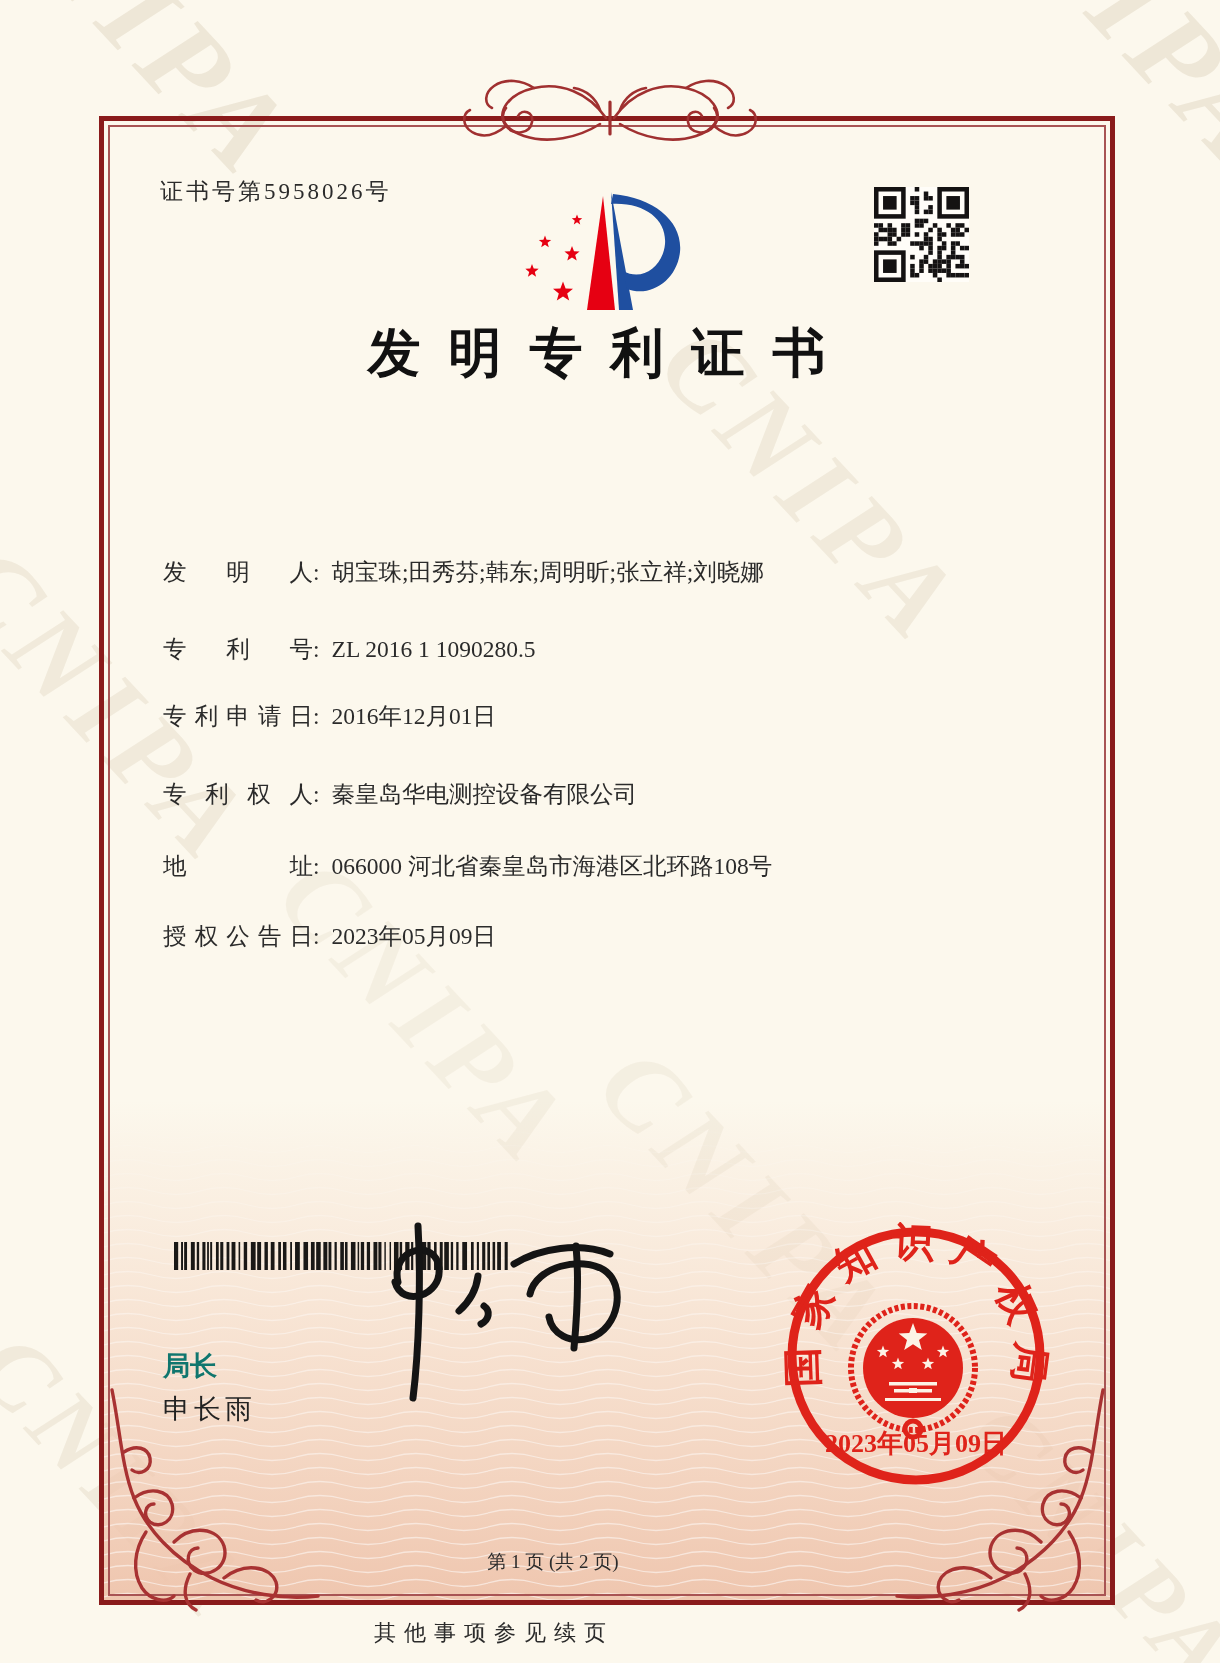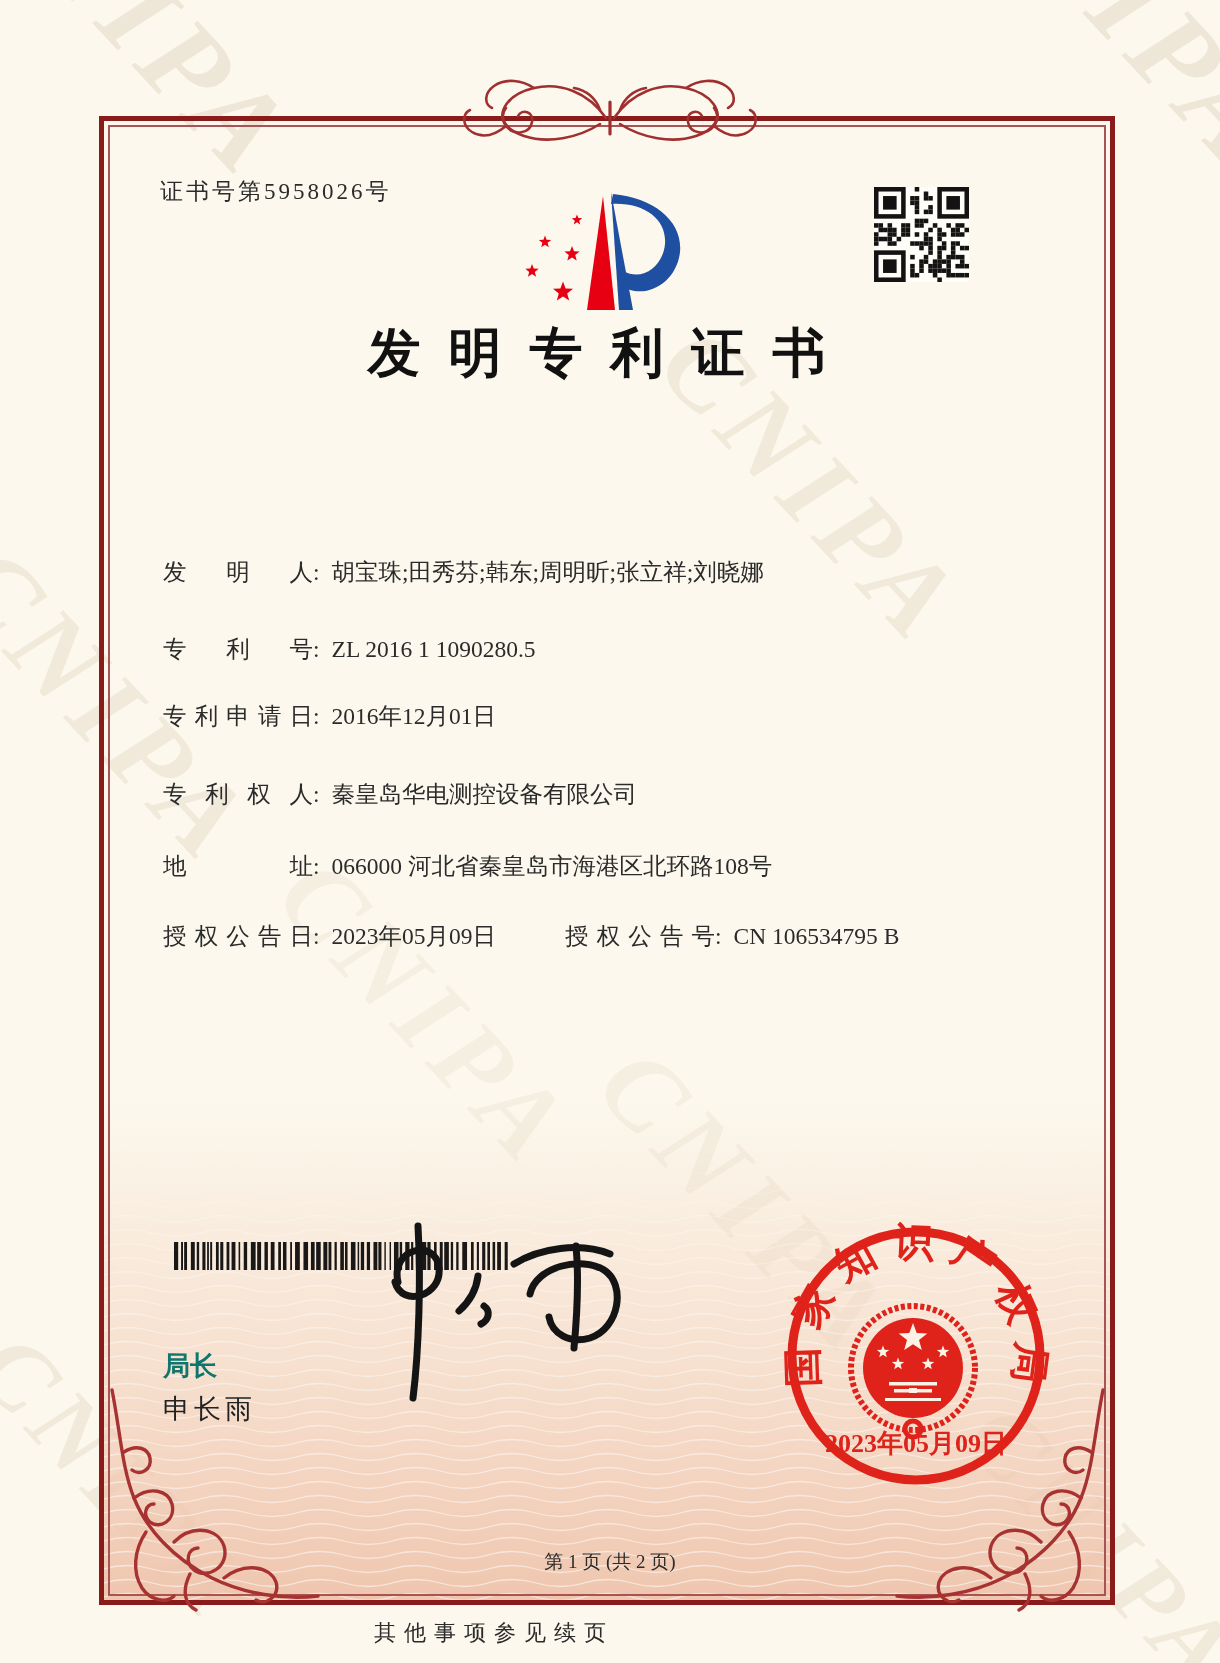--- a/index.html
+++ b/index.html
@@ -34,21 +34,21 @@
              text-align:justify;z-index:3;}
   .body-text p{margin:0;text-indent:2em;}
   .body-text p + p{margin-top:4px;}
   .barcode{position:absolute;left:174px;top:1242px;width:336px;height:28px;z-index:3;}
   .signature{position:absolute;left:318px;top:1218px;width:345px;height:205px;z-index:3;}
   .signer-title{position:absolute;left:163px;top:1348px;font-family:"Liberation Sans","DejaVu Sans",sans-serif;
                 font-weight:600;font-size:27px;z-index:3;color:#0f766e;}
   .signer-name{position:absolute;left:163px;top:1391px;font-family:"Liberation Sans","DejaVu Sans",sans-serif;
                font-weight:400;font-size:27px;z-index:3;letter-spacing:4px;color:#222;}
   .seal{position:absolute;left:782px;top:1222px;width:268px;height:268px;z-index:4;}
-  .page-num{position:absolute;left:0;top:1549px;width:1220px;text-align:center;font-size:19px;z-index:3;}
+  .page-num{position:absolute;left:0;top:1549px;width:1106px;text-align:center;font-size:19px;z-index:3;}
   .continuation{position:absolute;left:0;top:1618px;width:988px;text-align:center;font-size:22px;
                 letter-spacing:8px;z-index:3;}
 </style>
 </head>
 <body>
 
 <div class="page">
 
   <div class="wm" style="left:-70px;top:-60px;font-size:120px;opacity:.20">CNIPA</div>
   <div class="wm" style="left:920px;top:-70px;font-size:120px;opacity:.20">CNIPA</div>
@@ -279,23 +279,20 @@
     <span class="flabel">专利申请日</span><span class="colon">:</span><span>2016年12月01日</span>
   </div>
   <div class="field" style="top:778px">
     <span class="flabel">专利权人</span><span class="colon">:</span><span>秦皇岛华电测控设备有限公司</span>
   </div>
   <div class="field" style="top:850px">
     <span class="flabel">地址</span><span class="colon">:</span><span>066000 河北省秦皇岛市海港区北环路108号</span>
   </div>
   <div class="field" style="top:920px">
     <span class="flabel">授权公告日</span><span class="colon">:</span><span>2023年05月09日</span>
-    <span class="grant2">
-      <span class="flabel">授权公告号</span><span class="colon">:</span><span>CN 106534795 B</span>
-    </span>
   </div>
 
 
   <svg id="barcode" class="barcode" viewBox="0 0 336 28" preserveAspectRatio="none">
       <rect x="0" y="0" width="4.184210116043687" height="28" fill="#1a1816"></rect>
       <rect x="7.07019286789" y="0" width="1.9320727825164794" height="28" fill="#1a1816"></rect>
       <rect x="10.140375185385347" y="0" width="2.906264913082123" height="28" fill="#1a1816"></rect>
       <rect x="16.865530014410616" y="0" width="3.916053533554077" height="28" fill="#1a1816"></rect>
       <rect x="22.763697624579073" y="0" width="2.389494466781616" height="28" fill="#1a1816"></rect>
       <rect x="28.391438293829562" y="0" width="3.0861440181732176" height="28" fill="#1a1816"></rect>

